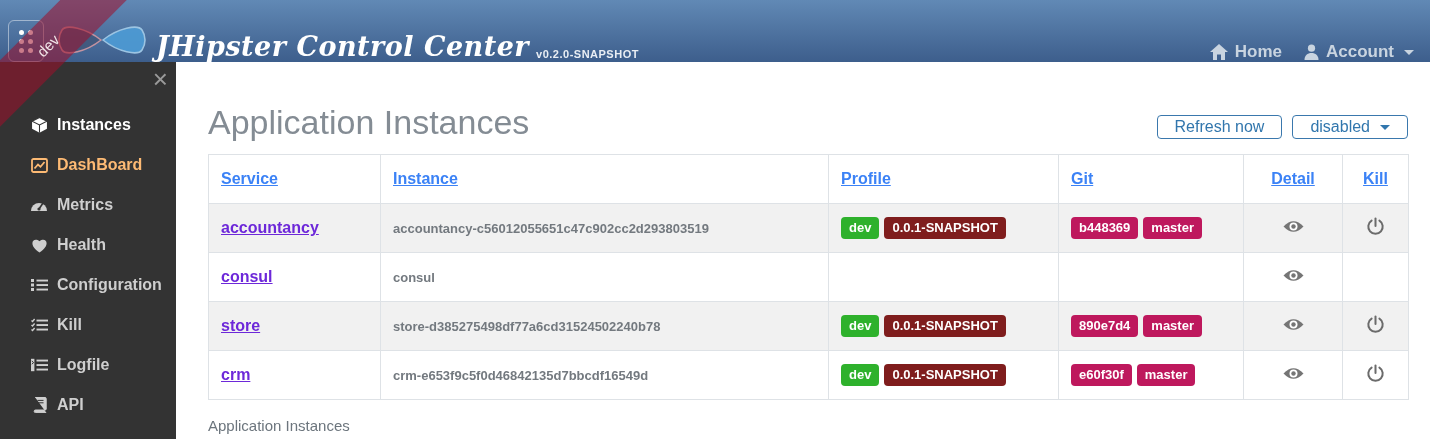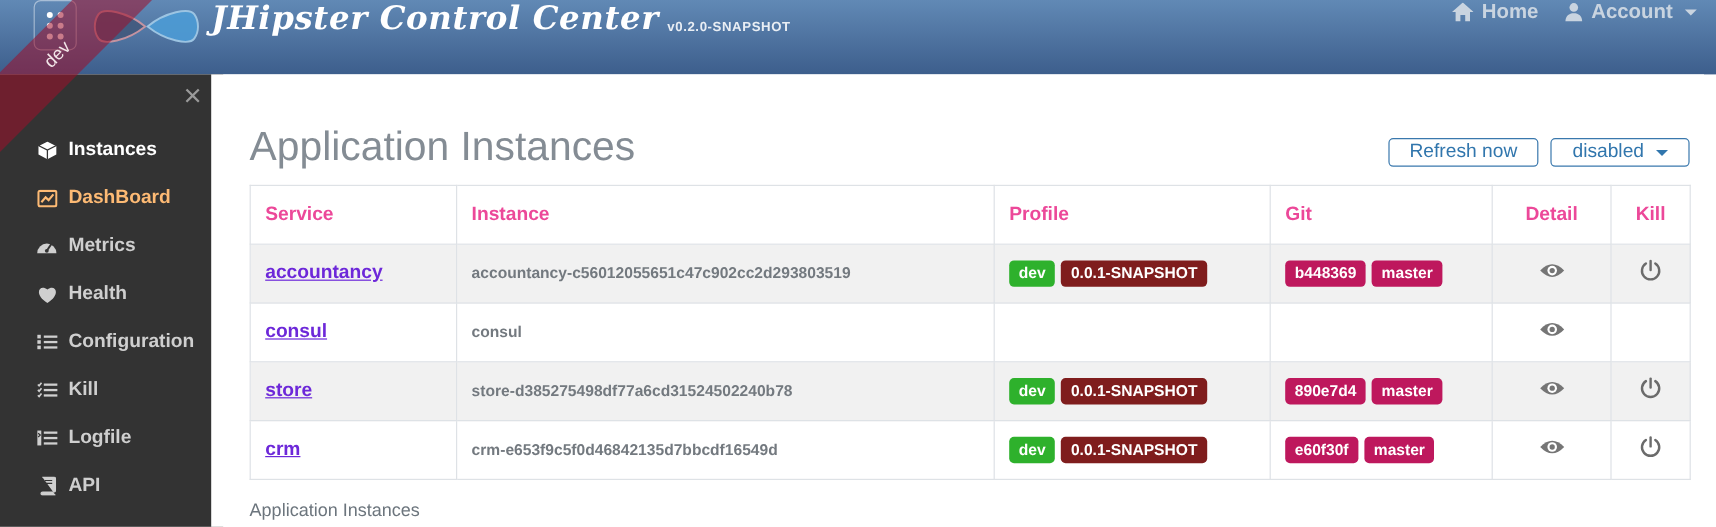--- a/index.html
+++ b/index.html
@@ -2,21 +2,21 @@
 <html><head>
 <meta charset="utf-8">
 <style>
   * { margin:0; padding:0; box-sizing:border-box; }
   html,body { width:1430px; height:439px; overflow:hidden; background:#fff;
     font-family:"Liberation Sans", sans-serif; }
 
   
   .navbar { position:absolute; left:0; top:0; width:1430px; height:62px;
     background:linear-gradient(180deg,#6189b5 0%,#3d5e8c 100%);
-    display:flex; align-items:flex-start; padding:0 16px 0 28px; }
+    display:flex; align-items:flex-end; padding:0 16px 0 8px; }
   .grip-btn { width:36px; height:42px; border:1px solid rgba(255,255,255,.45);
     border-radius:6px; display:flex; align-items:center; justify-content:center;
     cursor:pointer; background:transparent; flex:0 0 auto; }
   .grip-dots { display:grid; grid-template-columns:repeat(2,5px); grid-template-rows:repeat(3,5px); gap:4px; }
   .grip-dots i { width:5px; height:5px; border-radius:50%; background:#fff; }
   .logo-svg { margin-left:12px; flex:0 0 auto; }
   .brand { margin-left:8px; color:#fff; font-family:"DejaVu Serif", serif;
     font-style:italic; font-weight:bold; font-size:27px; letter-spacing:.5px;
     white-space:nowrap; }
   .brand-version { font-family:"Liberation Sans", sans-serif; font-style:normal;
@@ -53,21 +53,21 @@
   .page-title { font-size:34px; font-weight:normal; color:#848c94; line-height:1.1; }
   .header-buttons { display:flex; gap:10px; margin-bottom:2px; }
   .btn-outline { height:24px; padding:0 17px; background:#fff; border:1px solid #3a78ad;
     border-radius:4px; color:#3176ad; font-size:16px; font-family:"Liberation Sans",sans-serif;
     display:flex; align-items:center; gap:9px; cursor:pointer; }
   .btn-outline .caret-down { border-top-color:#3176ad; margin-left:1px; }
 
   
   table.instances { width:1200px; border-collapse:collapse; table-layout:fixed; margin-top:13px; }
   .instances th, .instances td { border:1px solid #dee2e6; padding:0 12px; height:49px; }
-  .instances th { text-align:left; font-size:16px; color:#ec4899; font-weight:bold; background:#fff; }
+  .instances th { text-align:left; font-size:16px; color:#3b82f6; font-weight:bold; background:#fff;text-decoration:underline; }
   .col-0{width:172px;} .col-1{width:448px;} .col-2{width:230px;}
   .col-3{width:185px;} .col-4{width:99px;} .col-5{width:66px;}
   .instances th.center, .instances td.center { text-align:center; }
   .instances tr.odd td { background:#f1f1f1; }
   .service-name { font-size:16px; font-weight:bold; color:#6d28d9; cursor:pointer;text-decoration:underline; }
   .instance-id { font-size:13px; font-weight:bold; color:#73797f; }
   .badge { display:inline-block; padding:4px 8px 5px; border-radius:4px; color:#fff;
     font-size:13px; font-weight:bold; line-height:1; margin-right:5px; }
   .badge-green { background:#2eb12c; }
   .badge-blue  { background:#7f1d1d; }

